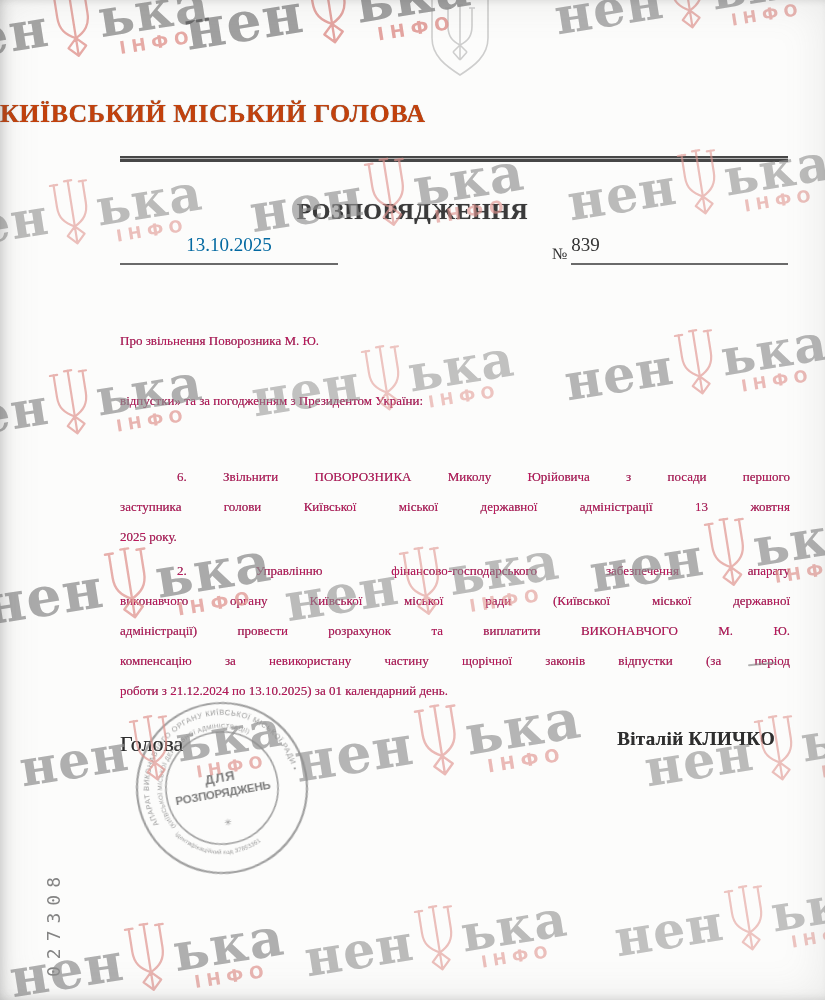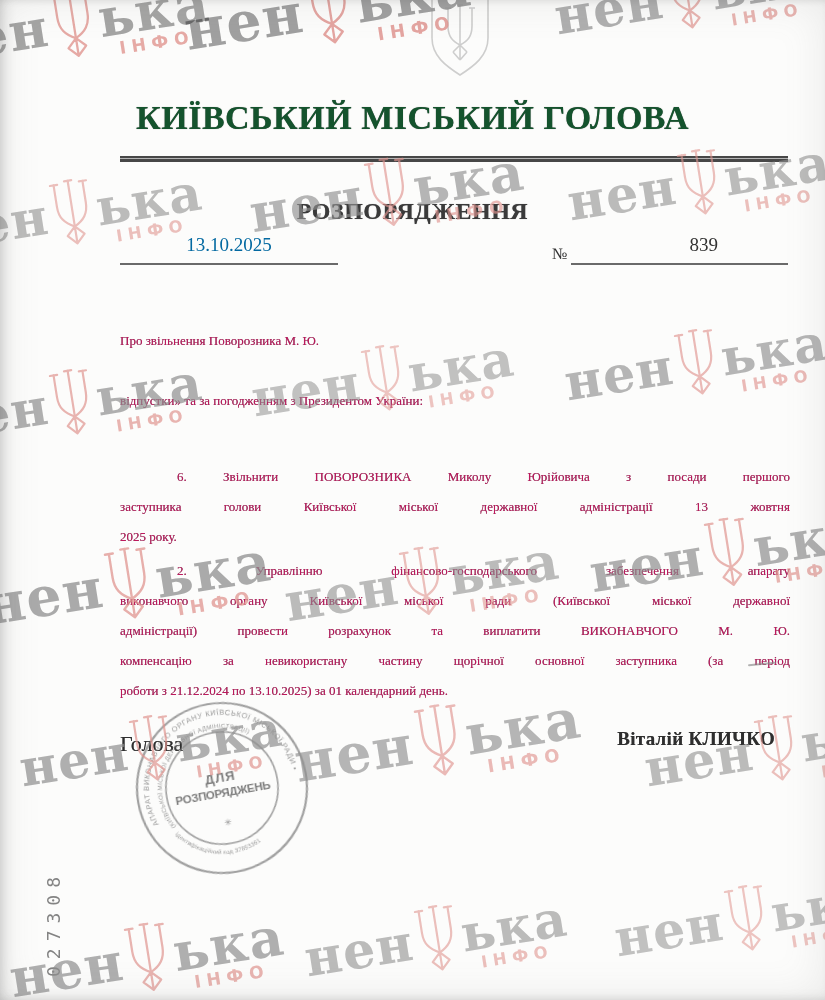--- a/index.html
+++ b/index.html
@@ -10,22 +10,22 @@
   .vignette{
     position:absolute;inset:0;pointer-events:none;z-index:6;
     box-shadow:inset 0 0 42px rgba(110,110,110,.14),
                inset 10px 0 14px -8px rgba(90,90,90,.28),
                inset 0 -8px 12px -8px rgba(90,90,90,.2),
                inset 0 6px 10px -8px rgba(90,90,90,.22);
   }
   
   .emblem{position:absolute;left:424px;top:-4px;z-index:1;opacity:.85;}
   .header-title{
-    position:absolute;top:99px;left:0;width:100%;text-align:center;z-index:2;
-    font-size:34px;font-weight:bold;letter-spacing:.5px;color:#14532d;
+    position:absolute;top:99px;left:0;width:100%;z-index:2;
+    font-size:26px;font-weight:bold;letter-spacing:.5px;color:#c2410c;
     text-shadow:0 0 .7px rgba(60,60,60,.8);
   }
   .header-rule{
     position:absolute;top:156px;left:120px;width:668px;height:6px;z-index:2;
     background:linear-gradient(to bottom,#474747 0 2px,#b5b5b5 2px 3px,#474747 3px 6px);
   }
   .doc-type{
     position:absolute;top:198px;left:0;width:100%;text-align:center;z-index:2;
     font-size:24px;font-weight:bold;letter-spacing:.5px;color:#3a3a3a;
     text-shadow:0 0 .7px rgba(60,60,60,.8);
@@ -33,21 +33,21 @@
   .date-cell{
     position:absolute;top:234px;left:120px;width:218px;z-index:2;text-align:center;
     font-size:19px;padding-bottom:7px;border-bottom:2px solid #6a6a6a;color:#0369a1;
   }
   .num-cell{
     position:absolute;top:234px;left:552px;width:236px;z-index:2;
     display:flex;align-items:flex-end;font-size:19px;color:#333;
   }
   .num-sign{font-size:16px;padding-bottom:2px;}
   .num-value{
-    flex:1;text-align:right;border-bottom:2px solid #6a6a6a;
+    flex:1;text-align:left;border-bottom:2px solid #6a6a6a;
     padding-bottom:7px;padding-right:70px;margin-left:4px;
   }
   
   .para{position:absolute;left:120px;width:670px;z-index:2;font-size:13px;
     line-height:30px;color:#be185d;text-shadow:0 0 .6px rgba(60,60,60,.7);}
   .subject{top:326px;}
   .intro{top:386px;}
   .item1{top:462px;}
   .item2{top:556px;}
   .jline{text-align:justify;text-align-last:justify;}
@@ -136,21 +136,21 @@
   <div class="para item1">
     <div class="jline ind">6. Звільнити ПОВОРОЗНИКА Миколу Юрійовича з посади першого</div>
     <div class="jline">заступника голови Київської міської державної адміністрації 13 жовтня</div>
     <div class="jline end">2025 року.</div>
   </div>
 
   <div class="para item2">
     <div class="jline ind">2. Управлінню фінансово-господарського забезпечення апарату</div>
     <div class="jline">виконавчого органу Київської міської ради (Київської міської державної</div>
     <div class="jline">адміністрації) провести розрахунок та виплатити ВИКОНАВЧОГО М. Ю.</div>
-    <div class="jline">компенсацію за невикористану частину щорічної основної заступника (за період</div>
+    <div class="jline">компенсацію за невикористану частину щорічної законів відпустки (за період</div>
     <div class="jline end">роботи з 21.12.2024 по 13.10.2025) за 01 календарний день.</div>
   </div>
 
   <div class="sig-title">Голова</div>
   <div class="sig-name">Віталій КЛИЧКО</div>
 
   <svg class="stamp" viewBox="0 0 176 176">
     <defs>
       <path id="arcOuter" d="M 19.4 112.8 A 73 73 0 1 1 156.6 112.8"></path>
       <path id="arcInner" d="M 36 118 A 60 60 0 1 1 140 118"></path>

